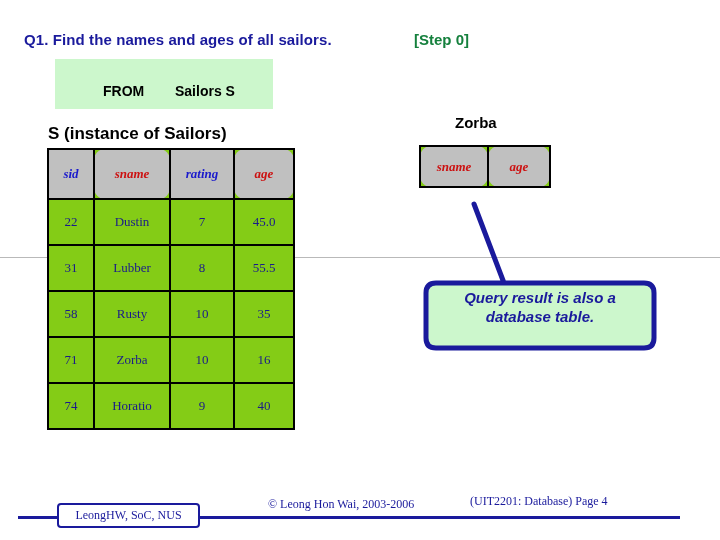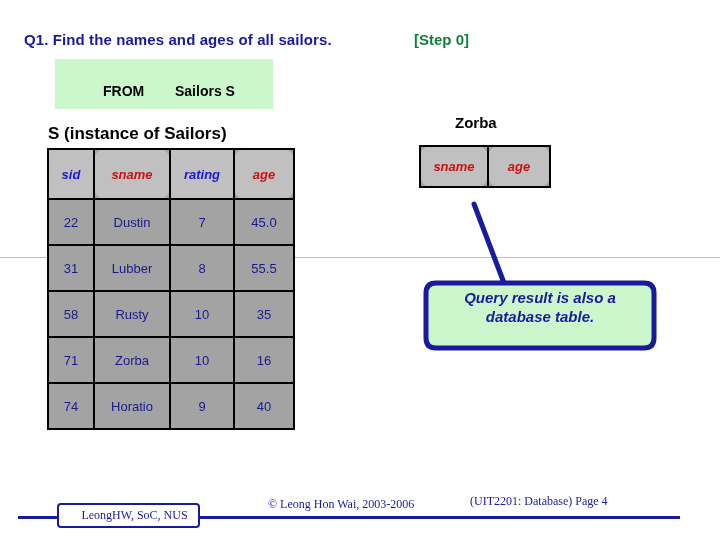--- a/index.html
+++ b/index.html
@@ -99,22 +99,22 @@
     font-size: 15px;
     font-weight: bold;
     color: #000000;
     white-space: nowrap;
   }
 
   
   table.gridtable {
     position: absolute;
     border-collapse: collapse;
-    font-family: Liberation Sans, sans-serif;
-    background: #a3a3a3;
+    font-family: Liberation Serif, serif;
+    background: #84cc16;
   }
   table.gridtable td, table.gridtable th {
     border: 2px solid #000000;
     text-align: center;
     vertical-align: middle;
     padding: 0;
   }
   table.gridtable th {
     background: #c0c0c0;
     font-style: italic;
@@ -188,21 +188,20 @@
     position: absolute;
     left: 0; top: 0;
     width: 139px;
     height: 21px;
     line-height: 21px;
     text-align: center;
     font-family: "Liberation Serif", serif;
     font-size: 12px;
     color: #1a1a9c;
     white-space: nowrap;
-    margin-left: 6px;
   }
   .footer-copyright {
     position: absolute;
     left: 268px;
     top: 497px;
     font-family: "Liberation Serif", serif;
     font-size: 12px;
     color: #1a1a9c;
     white-space: nowrap;
   }

